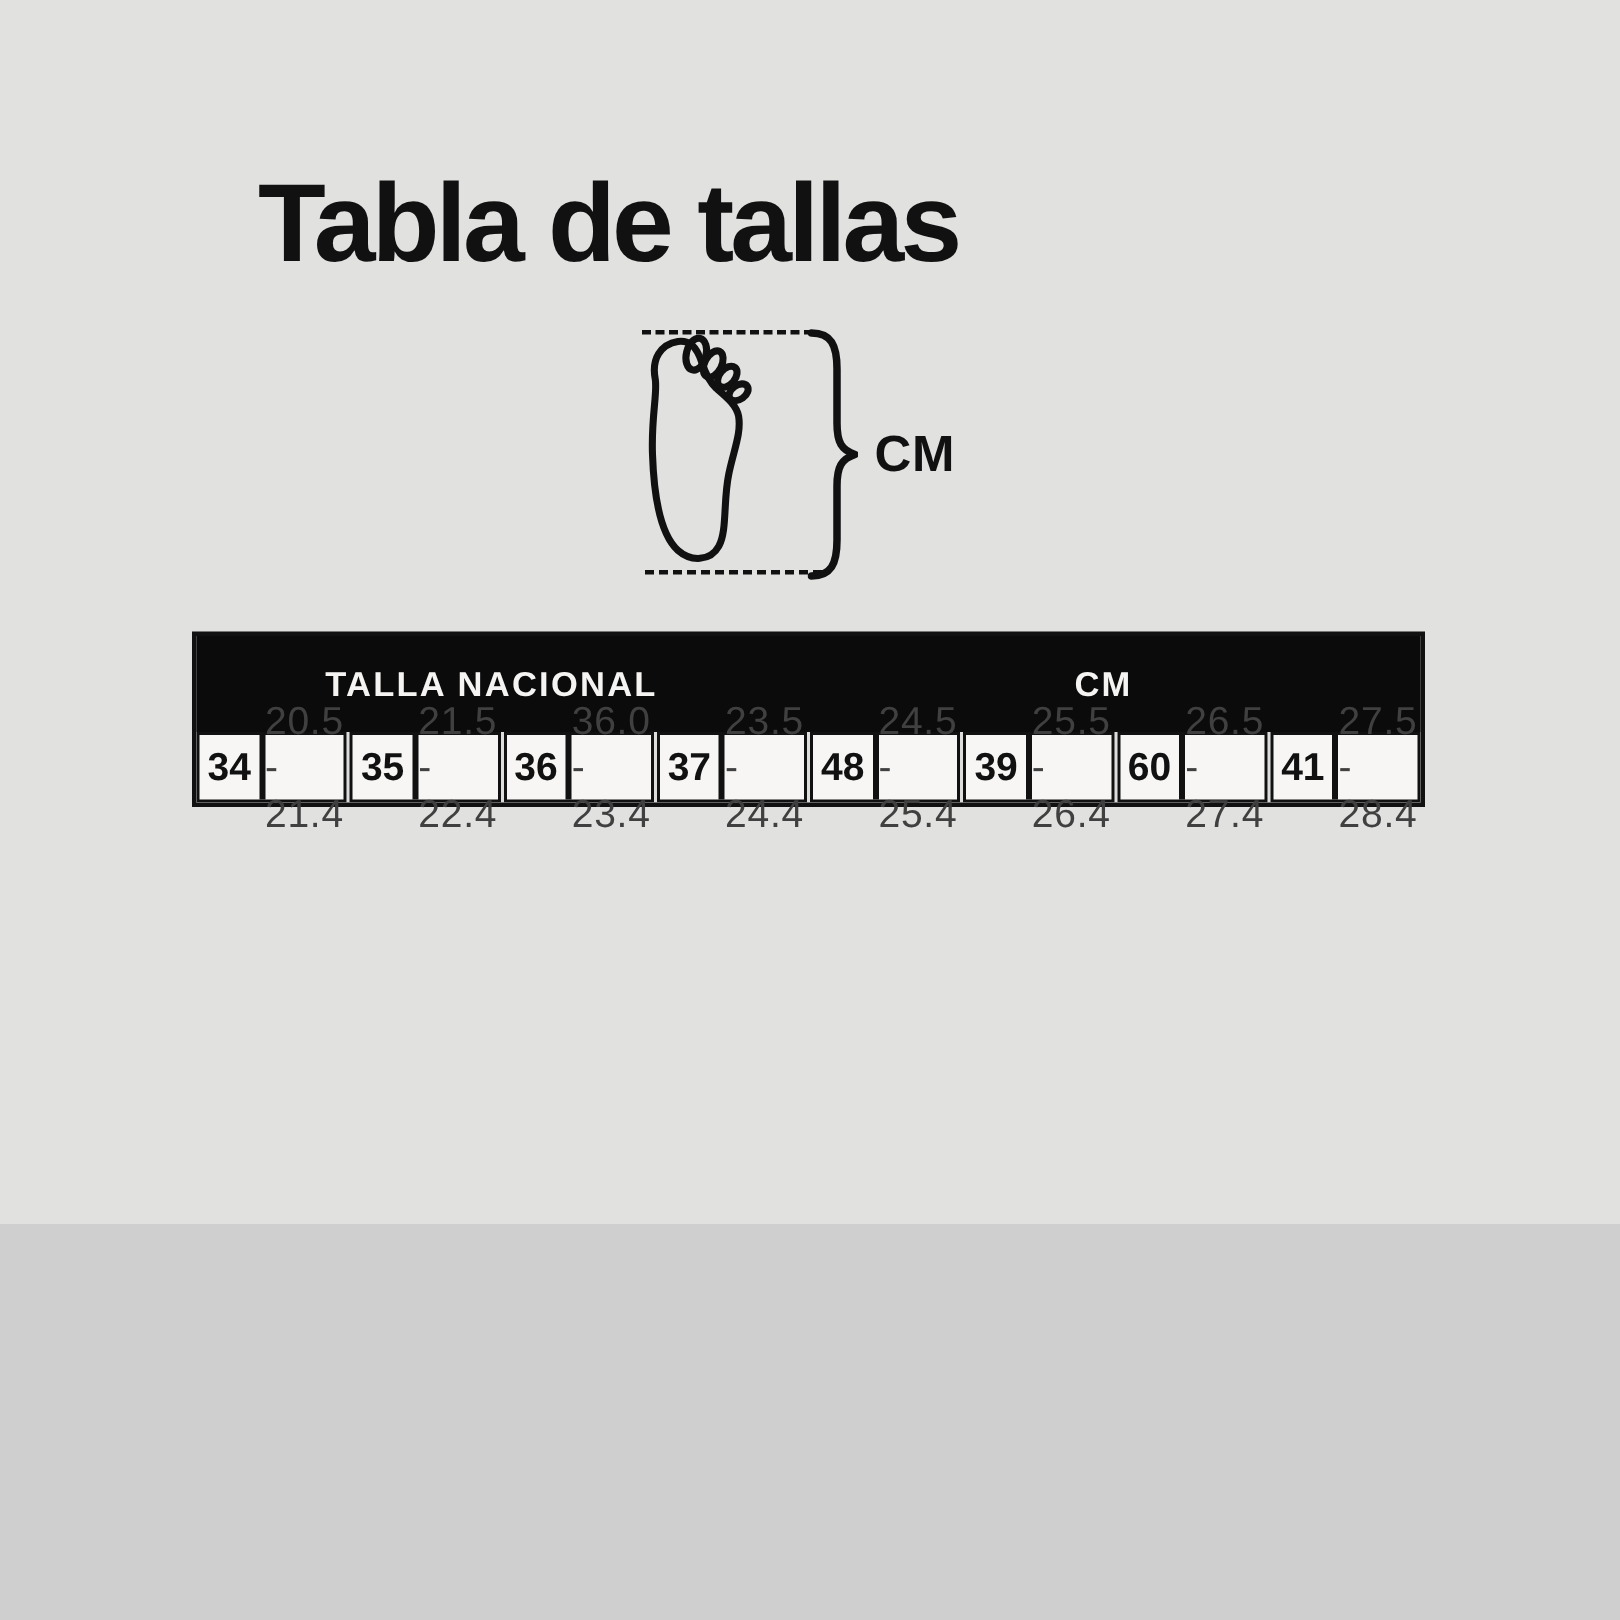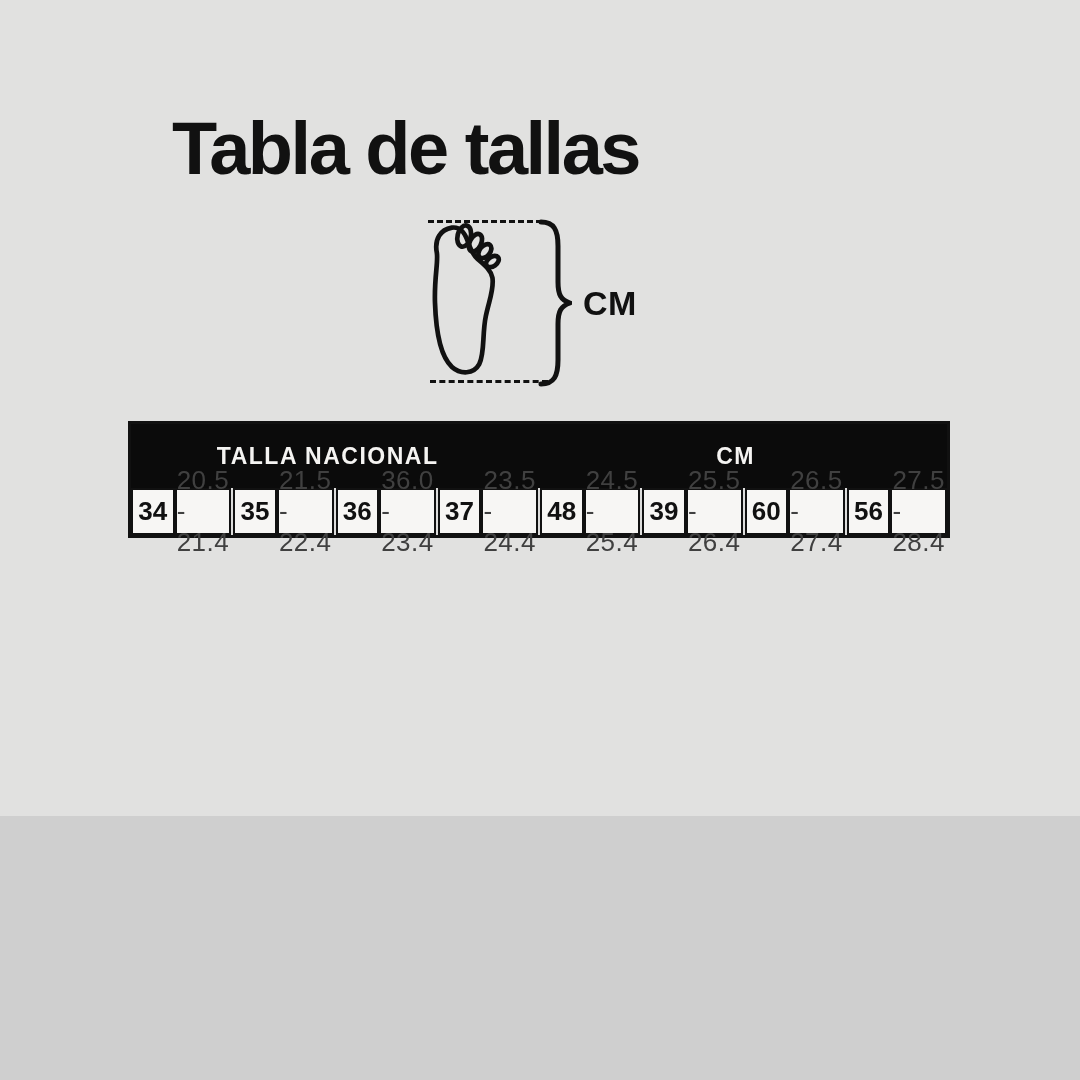--- a/index.html
+++ b/index.html
@@ -169,19 +169,19 @@
         </div>
         <div class="trow">
           <div class="cell cell-size">39</div>
           <div class="cell cell-cm">25.5 - 26.4</div>
         </div>
         <div class="trow">
           <div class="cell cell-size">60</div>
           <div class="cell cell-cm">26.5 - 27.4</div>
         </div>
         <div class="trow">
-          <div class="cell cell-size">56</div>
+          <div class="cell cell-size">41</div>
           <div class="cell cell-cm">27.5 - 28.4</div>
         </div>
       </div>
   </div>
 
 </div>
 
 </body></html>

